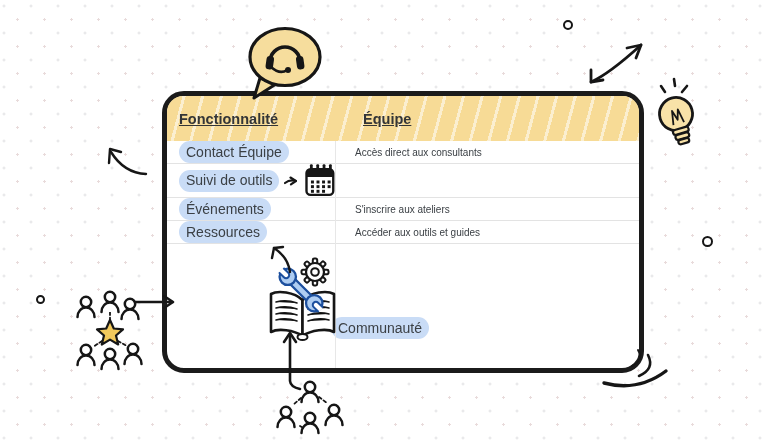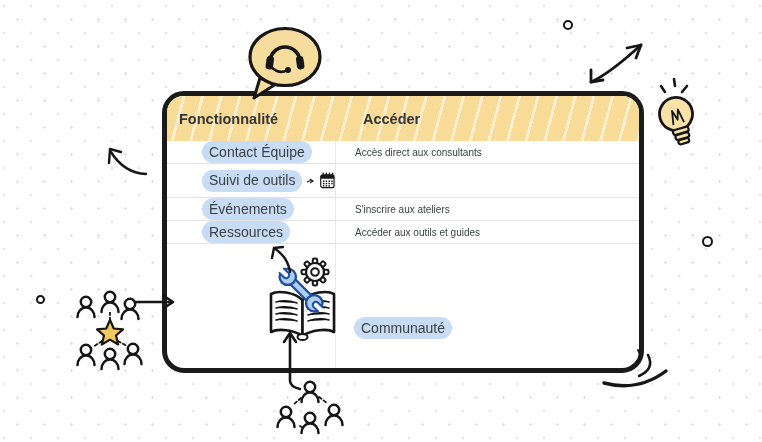--- a/index.html
+++ b/index.html
@@ -28,35 +28,35 @@
     display:flex;flex-direction:column;
   }
   .card .vdivider{
     position:absolute;left:168px;top:45px;bottom:0;width:1px;background:#e7e7e7;
   }
   .thead{
     height:45px;flex:0 0 45px;display:flex;align-items:center;
     background-color:#f7db96;
     background-image:repeating-linear-gradient(105deg, rgba(255,255,255,0) 0 15px, rgba(255,255,255,.55) 15px 18px);
     border-radius:16px 16px 0 0;
-    font-weight:bold;font-size:14.5px;color:#333537;
+    font-weight:bold;font-size:14.5px;color:#333537;text-decoration:underline;
   }
   .thead .hcell1{padding-left:12px;width:164px;flex:0 0 164px;}
   .thead .hcell2{padding-left:20px;flex:1;}
   .tbody{flex:1;display:flex;flex-direction:column;}
   .row{flex:1;display:flex;align-items:center;border-bottom:1px solid #e3e3e3;}
   .row:last-child{border-bottom:none;flex-direction:column;}
   .cell-left{
     width:168px;flex:0 0 168px;box-sizing:border-box;padding-left:12px;
     display:flex;align-items:center;gap:5px;white-space:nowrap;overflow:visible;
   }
   .cell-right{flex:1;padding-left:20px;font-size:10px;color:#3b4045;}
   .badge{
     display:inline-block;background:#c9dcf6;color:#3b4045;font-size:14px;
-    padding:2.5px 7px 3.5px;border-radius:11px;margin-left:23px;
+    padding:2.5px 7px 3.5px;border-radius:11px;
   }
   .deco{z-index:2;pointer-events:none;}
   .ring{border:2.6px solid #161616;border-radius:50%;box-sizing:border-box;background:transparent;}
 </style>
 </head>
 <body>
 
 <div class="stage">
 
   <svg class="abs deco" style="left:244px;top:24px;" width="82" height="78" viewBox="0 0 82 78">
@@ -94,21 +94,21 @@
   </svg>
 
   <div class="abs deco ring" style="left:563px;top:20px;width:10px;height:10px;"></div>
   <div class="abs deco ring" style="left:702px;top:236px;width:11px;height:11px;"></div>
   <div class="abs deco ring" style="left:36px;top:295px;width:9px;height:9px;"></div>
 
   <div class="card">
     <div class="vdivider"></div>
     <div class="thead">
       <div class="hcell1">Fonctionnalité</div>
-      <div class="hcell2">Accéder</div>
+      <div class="hcell2">Équipe</div>
     </div>
     <div class="tbody">
 
       <div class="row">
         <div class="cell-left">
           <span class="badge">Contact Équipe</span>
         </div>
         <div class="cell-right">Accès direct aux consultants</div>
       </div>
 

